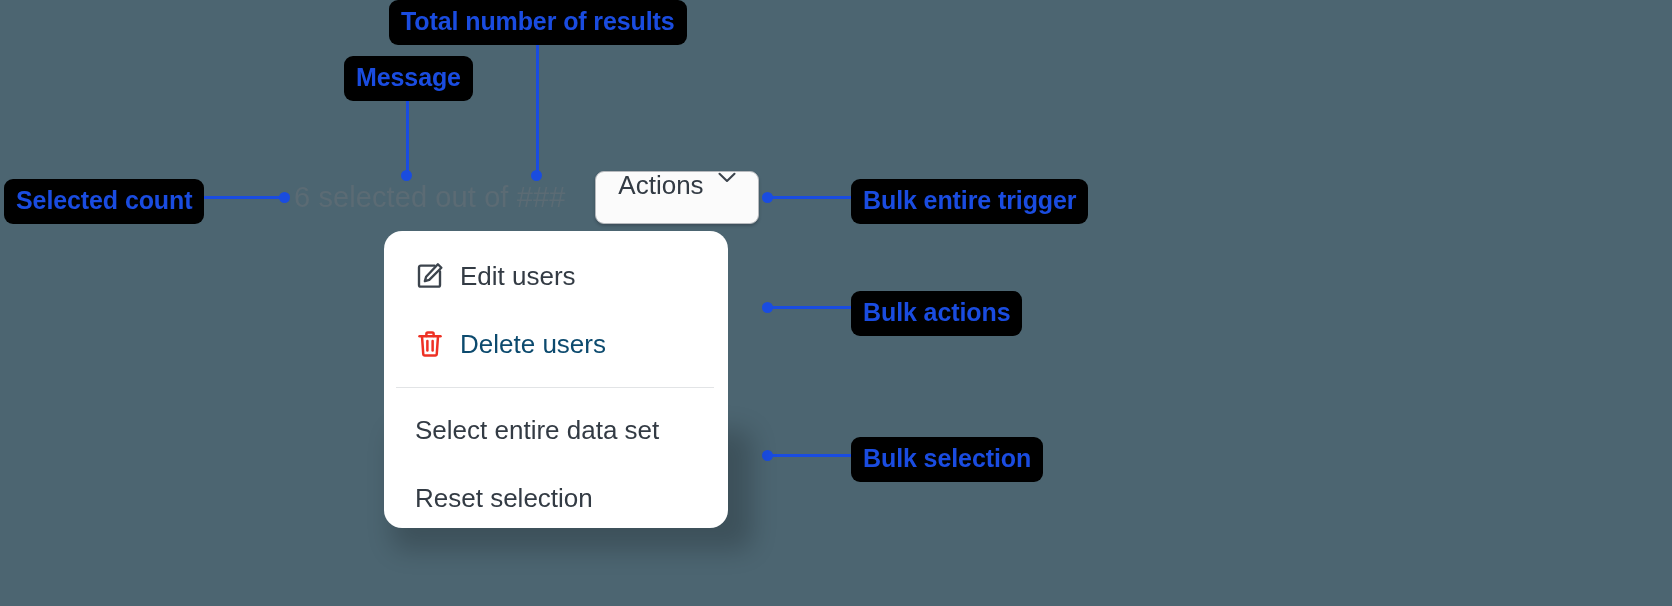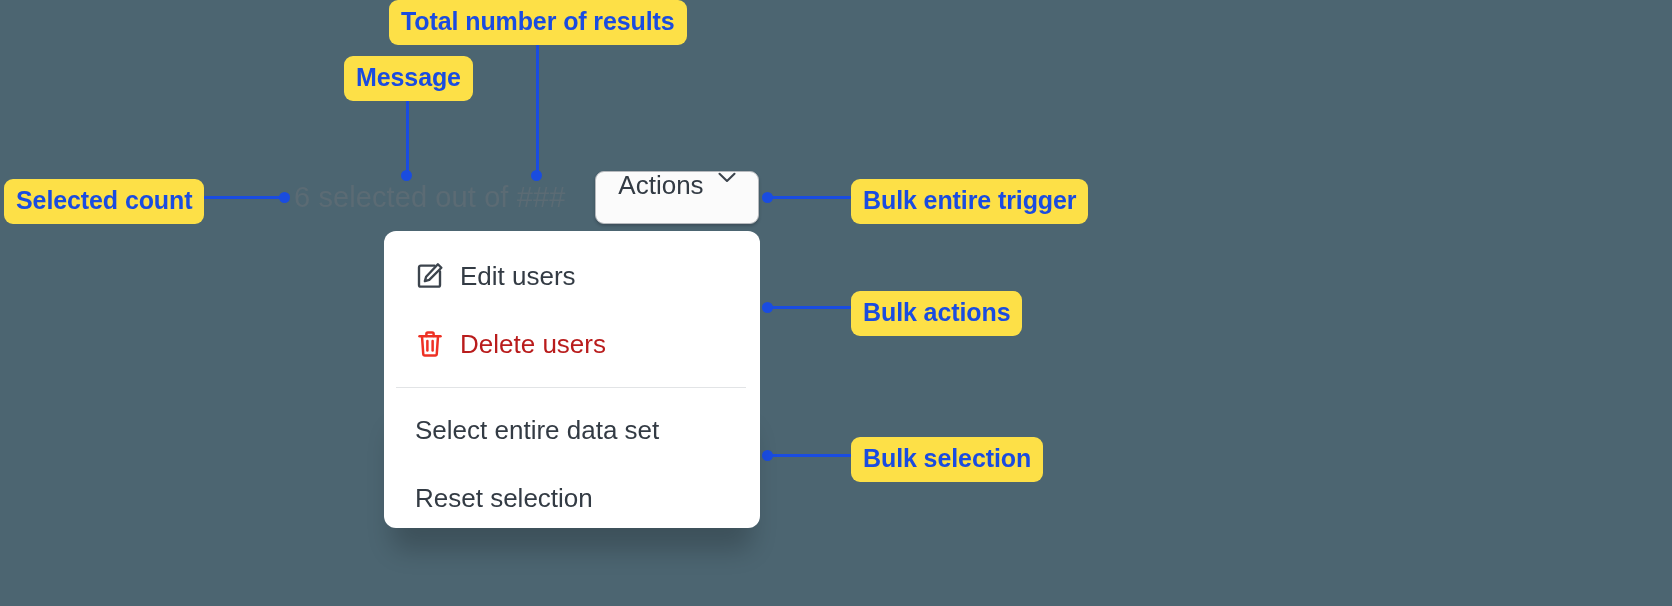--- a/index.html
+++ b/index.html
@@ -17,21 +17,21 @@
 
   #stage {
     position: relative;
     width: 1672px;
     height: 606px;
   }
 
   
   .callout {
     position: absolute;
-    background: #fde047;
+    background: #000000;
     color: #1a4ce0;
     font-size: 25px;
     line-height: 1;
     font-weight: 700;
     border-radius: 9px;
     padding: 9px 12px 11px 12px;
     white-space: nowrap;
     letter-spacing: -0.1px;
     text-align: right;
   }
@@ -104,24 +104,24 @@
     height: 120px;
     border-radius: 12px;
     background: #000;
     opacity: 0.20;
     filter: blur(13px);
   }
   .menu {
     position: absolute;
     left: 384px;
     top: 231px;
-    width: 376px;
+    width: 344px;
     height: 297px;
     background: #ffffff;
-    border-radius: 12px;
+    border-radius: 18px;
     box-sizing: border-box;
     overflow: hidden;
   }
   .menu-item {
     display: flex;
     align-items: center;
     height: 68px;
     padding-left: 31px;
     box-sizing: border-box;
   }
@@ -133,21 +133,21 @@
     align-items: center;
     justify-content: center;
     flex: none;
   }
   .menu-item .mi-label {
     font-size: 26px;
     color: #333b44;
     line-height: 1;
     white-space: nowrap;
   }
-  .menu-item.danger .mi-label { color: #b91c1c; }
+  .menu-item.danger .mi-label { color: #0c4a6e; }
 
   .menu-item.no-icon { padding-left: 31px; }
 
   .menu-divider {
     height: 1px;
     background: #e2e4e6;
     margin: 9px 14px 8px 12px;
   }
 </style>
 </head>

